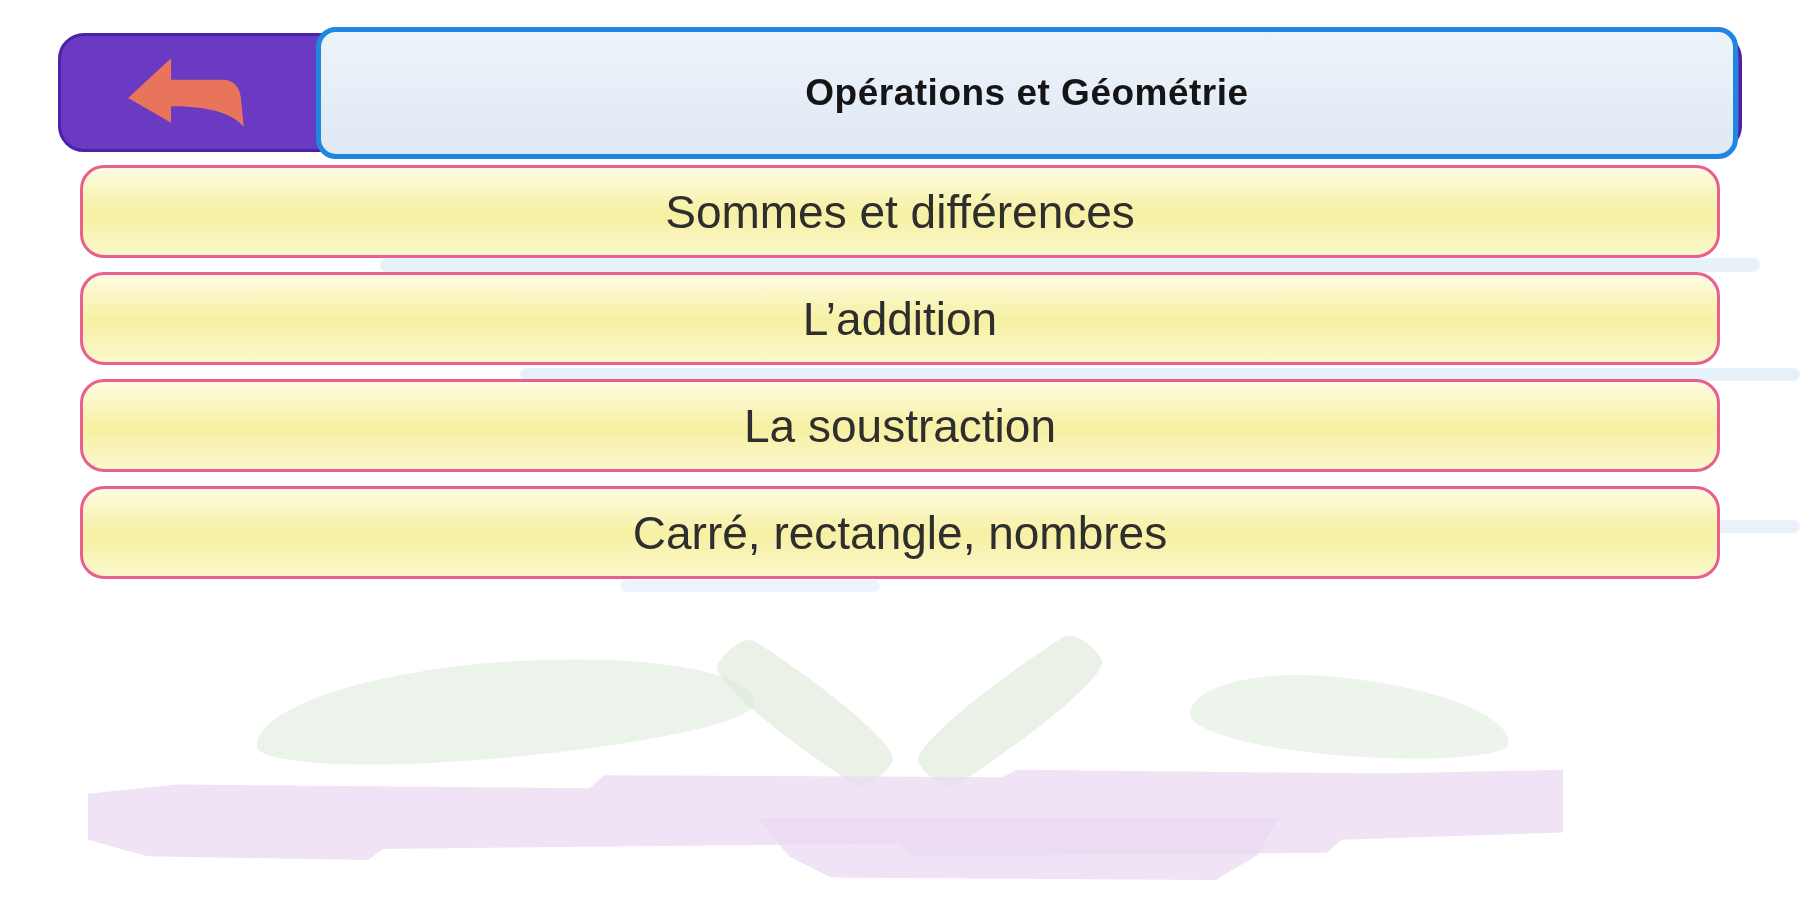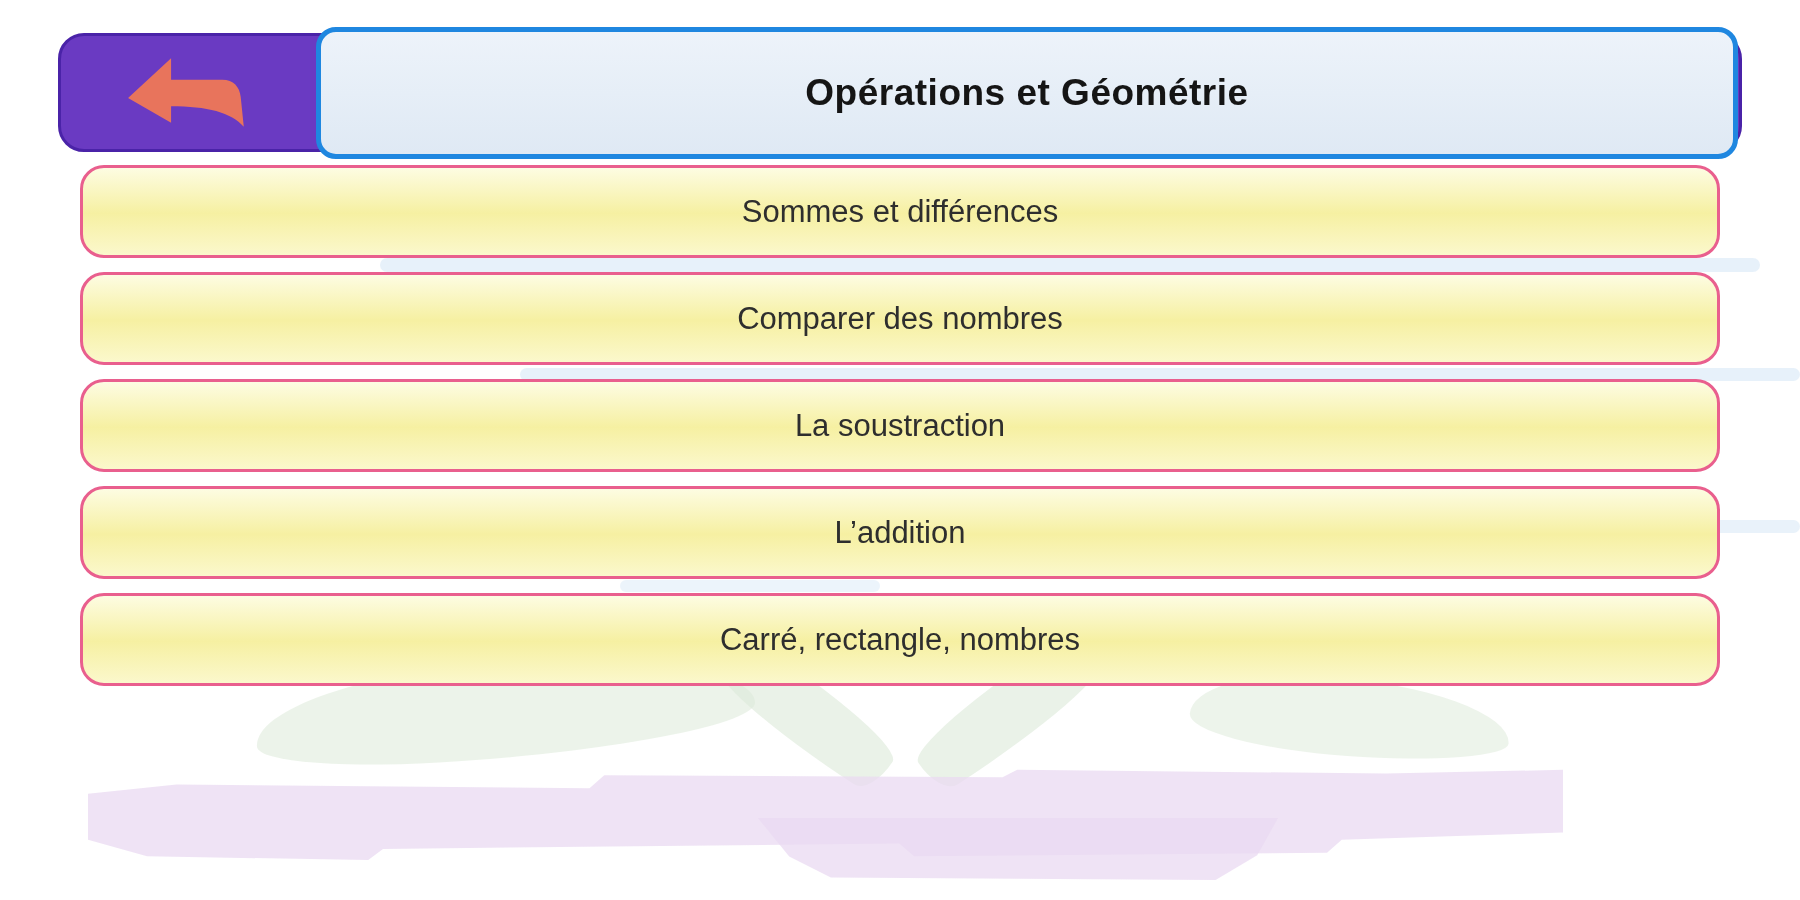--- a/index.html
+++ b/index.html
@@ -94,21 +94,21 @@
     position:absolute;left:80px;top:165px;width:1640px;
     display:flex;flex-direction:column;gap:14px;
   }
   .menu-btn{
     height:93px;width:100%;
     background:linear-gradient(180deg,var(--btn-top) 0%,var(--btn-mid) 52%,var(--btn-bot) 100%);
     border:3px solid var(--btn-border);
     border-radius:24px;
     display:flex;align-items:center;justify-content:center;
     font-family:"Liberation Sans", sans-serif;
-    font-size:31px;color:var(--btn-text);font-weight:400;
+    font-size:46px;color:var(--btn-text);font-weight:400;
     cursor:pointer;
   }
 </style>
 </head>
 <body>
 
 <div class="watermark">
   <div class="wm wm-leaf-left"></div>
   <div class="wm wm-leaf-cleft"></div>
   <div class="wm wm-leaf-cright"></div>
@@ -131,17 +131,16 @@
       </svg>
     </span>
   </button>
   <div class="title-box">
     <span class="title-text">Opérations et Géométrie</span>
   </div>
 </div>
 
 <div class="menu">
   <button class="menu-btn">Sommes et différences</button>
-  <button class="menu-btn">Comparer des nombres</button>
+  <button class="menu-btn">L’addition</button>
   <button class="menu-btn">La soustraction</button>
-  <button class="menu-btn">L’addition</button>
   <button class="menu-btn">Carré, rectangle, nombres</button>
 </div>
 
 </body></html>

